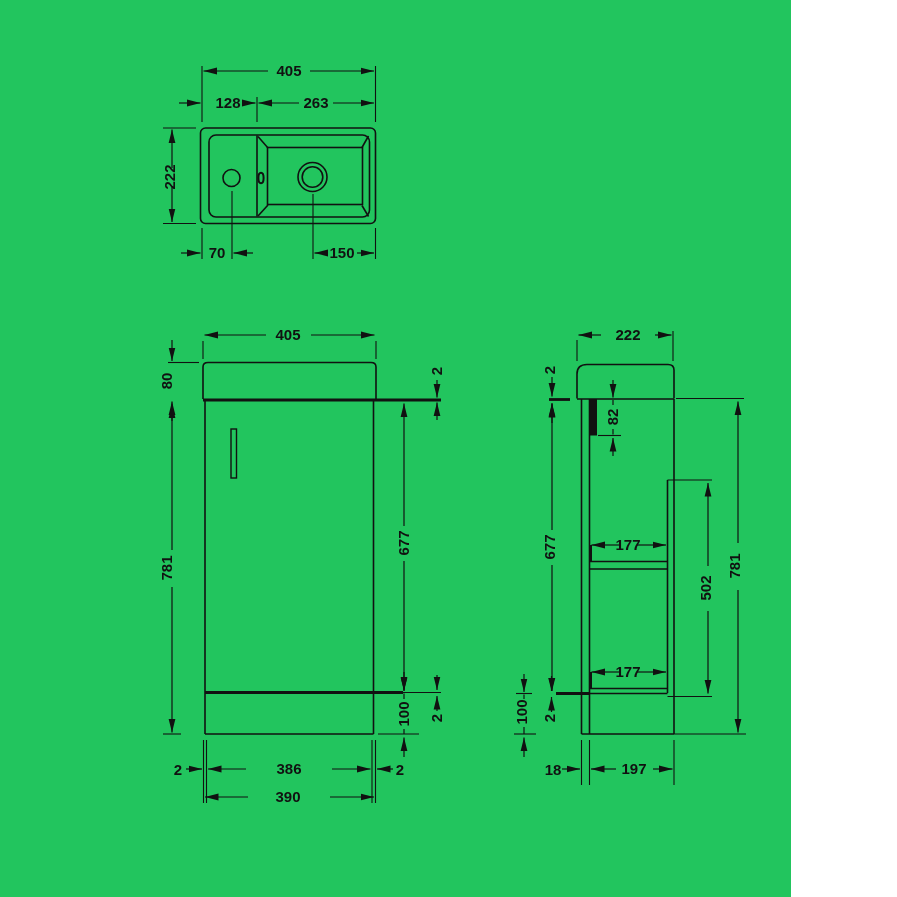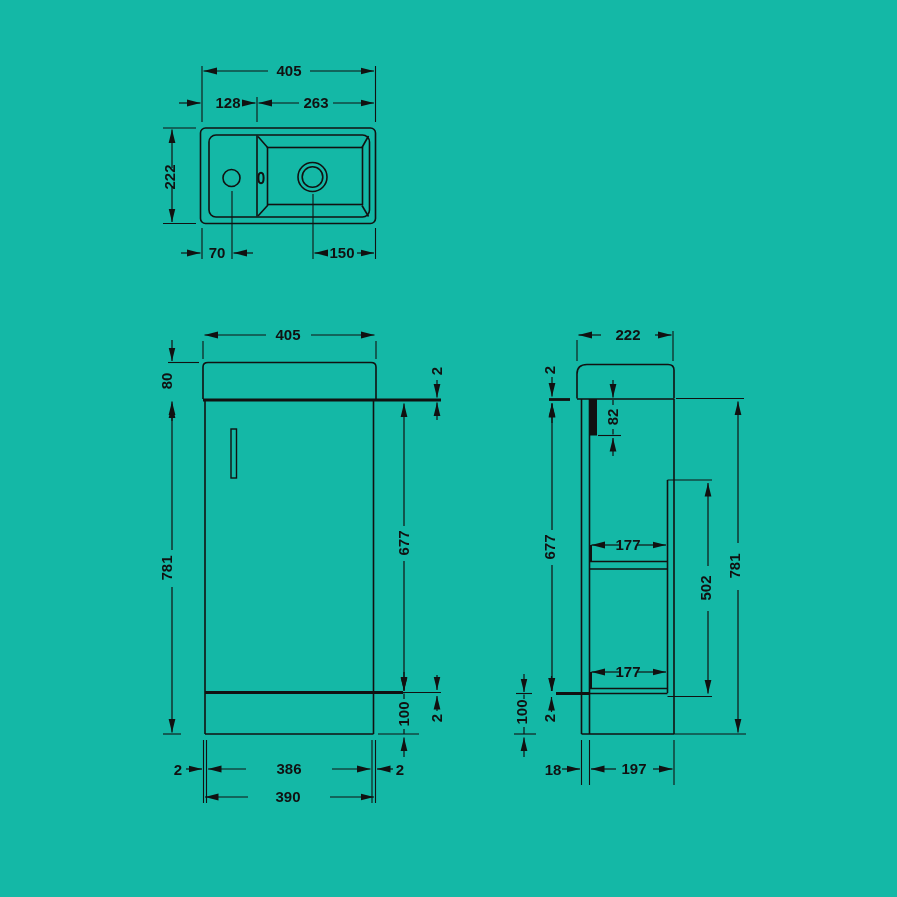--- a/index.html
+++ b/index.html
@@ -1,16 +1,16 @@
 <!DOCTYPE html>
 <html><head>
 <meta charset="utf-8">
 <style>
   html,body{margin:0;padding:0;background:#ffffff;}
-  .stage{position:relative;width:897px;height:897px;background:#14b8a6;overflow:hidden;
+  .stage{position:relative;width:791px;height:897px;background:#22c55e;overflow:hidden;
          font-family:"Liberation Sans", sans-serif;}
   svg{position:absolute;left:0;top:0;}
   .ol{stroke:#111;stroke-width:1.6;fill:none;stroke-linecap:butt;}
   .thick{stroke:#111;stroke-width:2.8;fill:none;}
   .xl{stroke:#111;stroke-width:1.1;fill:none;}
   .dl{stroke:#111;stroke-width:1.2;fill:none;}
   .bar{fill:#111;stroke:none;}
   .dt{font-family:"Liberation Sans", sans-serif;font-size:15px;font-weight:bold;fill:#111;
       text-anchor:middle;}
 </style>

